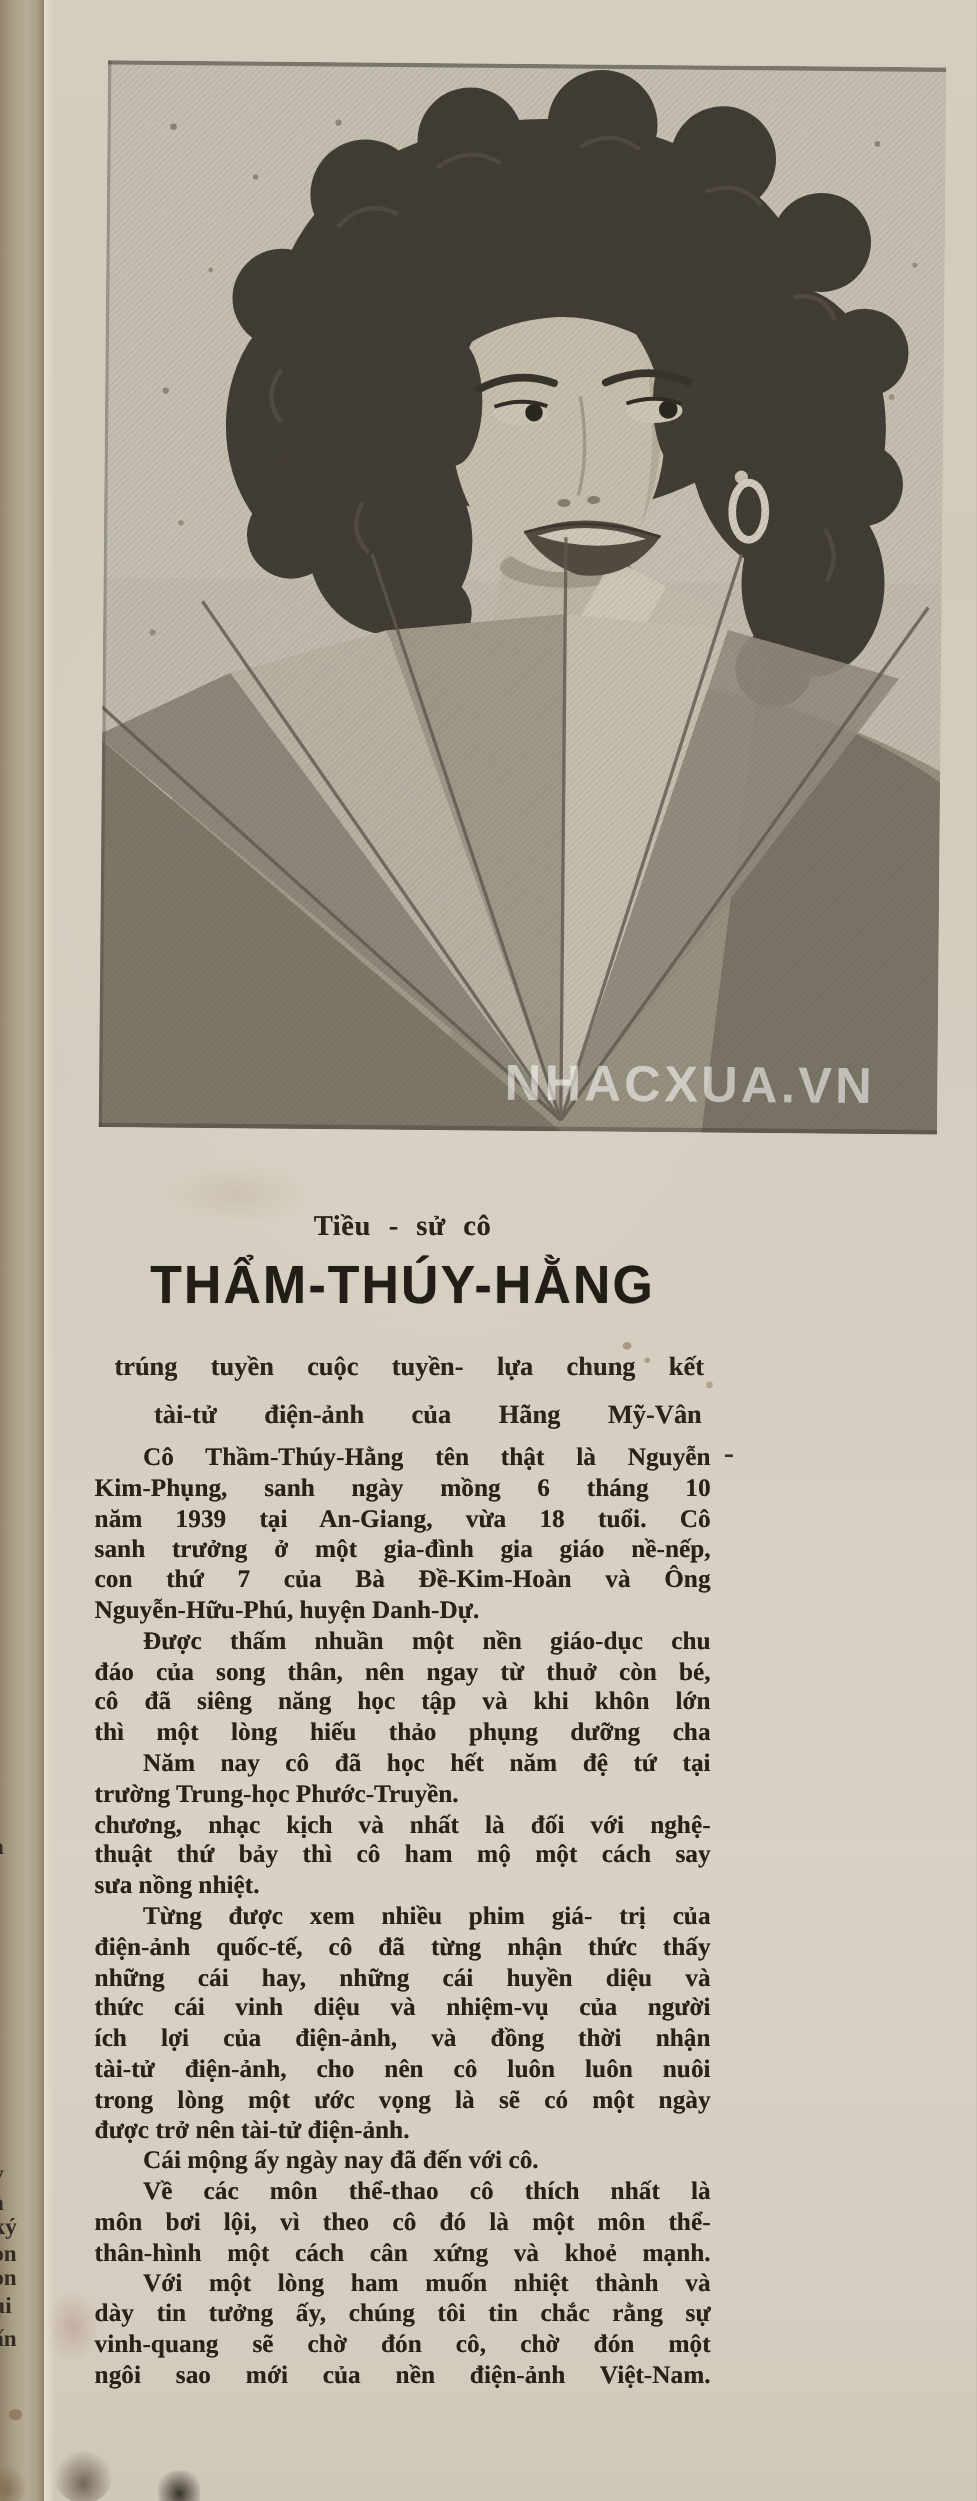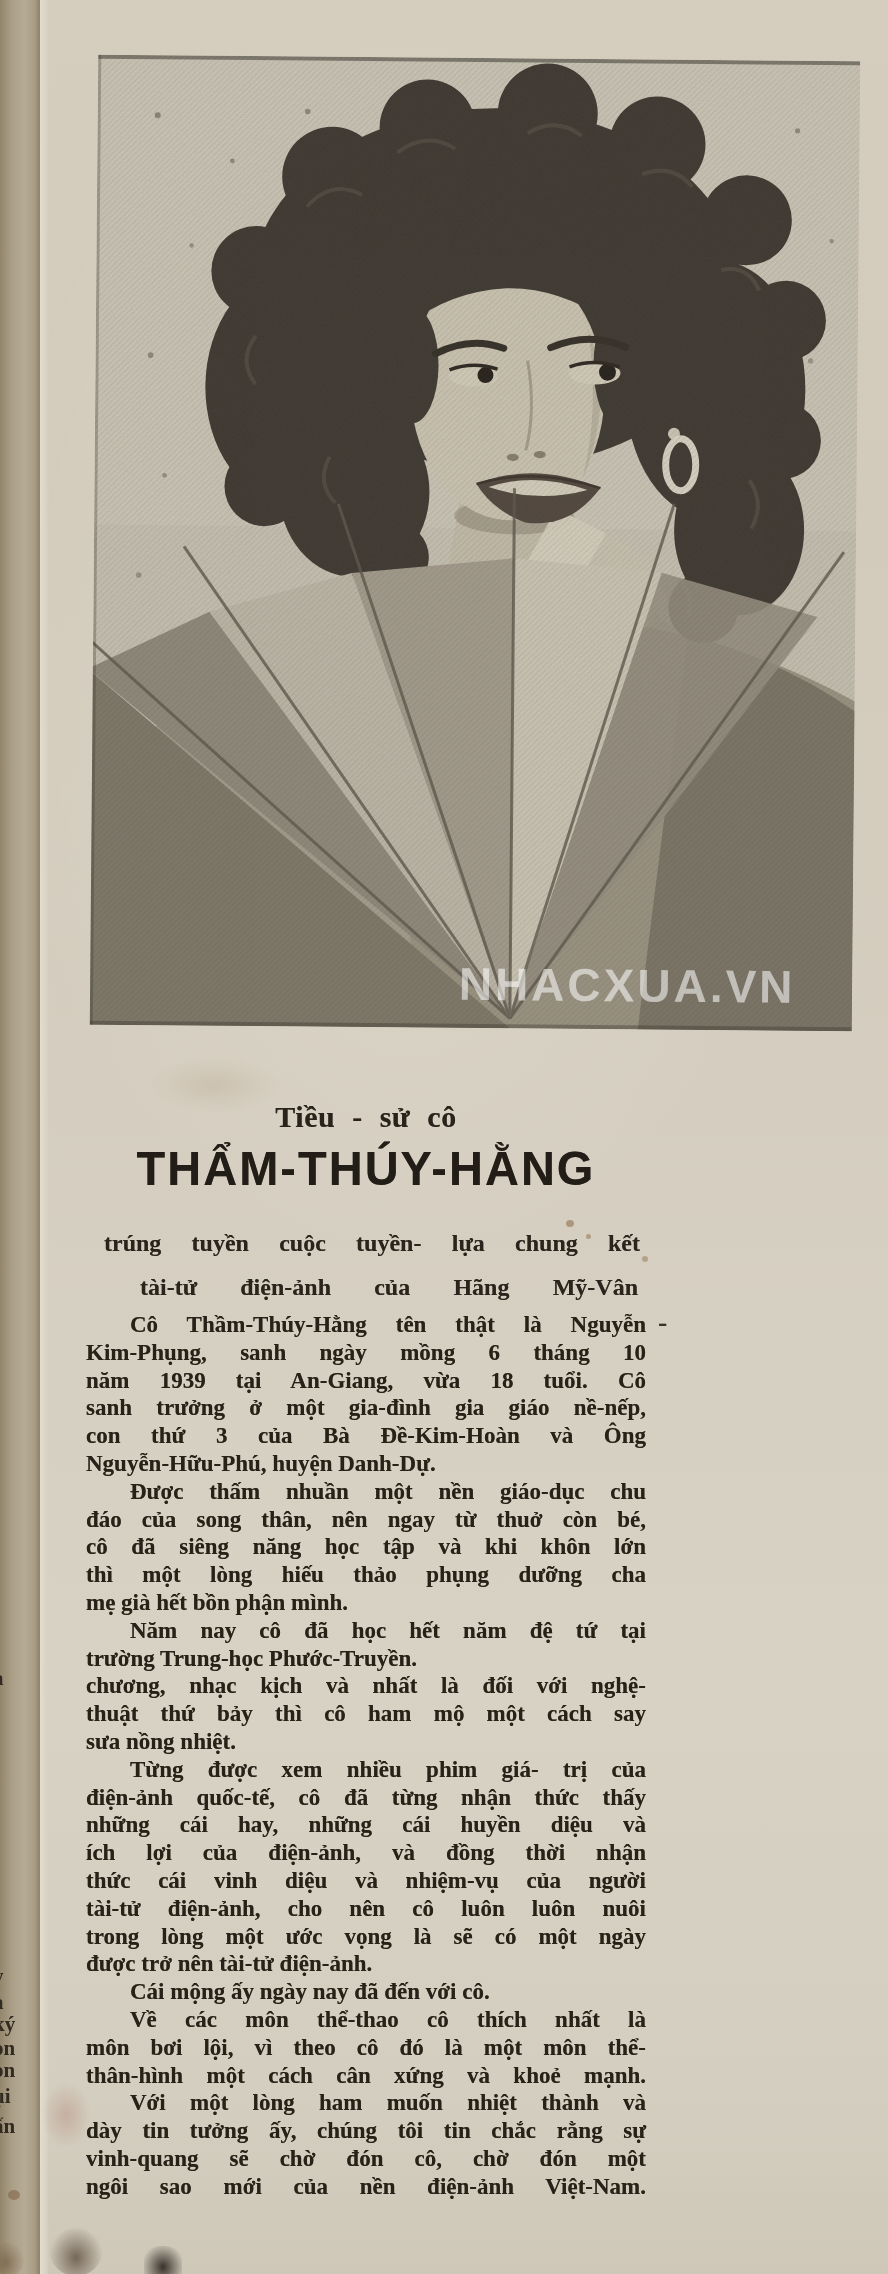--- a/index.html
+++ b/index.html
@@ -23,21 +23,21 @@
   }
   
   .photo-wrap{
     position:absolute;left:94px;top:58px;width:762px;height:970px;
     transform:rotate(0.5deg);transform-origin:50% 50%;
   }
   .photo-wrap svg{display:block;}
   
   .kicker{
     position:absolute;left:86px;top:1100px;width:560px;text-align:center;
-    font-size:30px;font-weight:700;word-spacing:9px;letter-spacing:.5px;color:#29231b;
+    font-size:26px;font-weight:700;word-spacing:9px;letter-spacing:.5px;color:#29231b;
     text-shadow:0 0 .5px rgba(41,35,27,.55);
   }
   .title{
     position:absolute;left:66px;top:1140px;width:600px;margin:0;text-align:center;
     font-family:"Liberation Sans", sans-serif;font-size:47px;font-weight:700;
     letter-spacing:2px;color:#221d16;transform:scaleY(1.04);
     text-shadow:0 0 .6px rgba(34,29,22,.6);
   }
   .sub{
     position:absolute;font-size:24px;font-weight:700;color:#2a241c;
@@ -246,37 +246,36 @@
   <h1 class="title">THẨM-THÚY-HẰNG</h1>
   <div class="sub sub1">trúng tuyền cuộc tuyền- lựa chung kết</div>
   <div class="sub sub2">tài-tử điện-ảnh của Hãng Mỹ-Vân</div>
   <div class="stray-dash">-</div>
 
   <div class="body-col" id="article-body">
       <div class="body-line first">Cô Thầm-Thúy-Hằng tên thật là Nguyễn</div>
       <div class="body-line">Kim-Phụng, sanh ngày mồng 6 tháng 10</div>
       <div class="body-line">năm 1939 tại An-Giang, vừa 18 tuổi. Cô</div>
       <div class="body-line">sanh trưởng ở một gia-đình gia giáo nề-nếp,</div>
-      <div class="body-line">con thứ 3 của Bà Đề-Kim-Hoàn và Ông</div>
+      <div class="body-line">con thứ 7 của Bà Đề-Kim-Hoàn và Ông</div>
       <div class="body-line endline">Nguyễn-Hữu-Phú, huyện Danh-Dự.</div>
       <div class="body-line first">Được thấm nhuần một nền giáo-dục chu</div>
       <div class="body-line">đáo của song thân, nên ngay từ thuở còn bé,</div>
       <div class="body-line">cô đã siêng năng học tập và khi khôn lớn</div>
       <div class="body-line">thì một lòng hiếu thảo phụng dưỡng cha</div>
-      <div class="body-line endline">mẹ già hết bồn phận mình.</div>
       <div class="body-line first">Năm nay cô đã học hết năm đệ tứ tại</div>
       <div class="body-line endline">trường Trung-học Phước-Truyền.</div>
       <div class="body-line">chương, nhạc kịch và nhất là đối với nghệ-</div>
       <div class="body-line">thuật thứ bảy thì cô ham mộ một cách say</div>
       <div class="body-line endline">sưa nồng nhiệt.</div>
       <div class="body-line first">Từng được xem nhiều phim giá- trị của</div>
       <div class="body-line">điện-ảnh quốc-tế, cô đã từng nhận thức thấy</div>
       <div class="body-line">những cái hay, những cái huyền diệu và</div>
+      <div class="body-line">thức cái vinh diệu và nhiệm-vụ của người</div>
       <div class="body-line">ích lợi của điện-ảnh, và đồng thời nhận</div>
-      <div class="body-line">thức cái vinh diệu và nhiệm-vụ của người</div>
       <div class="body-line">tài-tử điện-ảnh, cho nên cô luôn luôn nuôi</div>
       <div class="body-line">trong lòng một ước vọng là sẽ có một ngày</div>
       <div class="body-line endline">được trở nên tài-tử điện-ảnh.</div>
       <div class="body-line first endline">Cái mộng ấy ngày nay đã đến với cô.</div>
       <div class="body-line first">Về các môn thể-thao cô thích nhất là</div>
       <div class="body-line">môn bơi lội, vì theo cô đó là một môn thể-</div>
       <div class="body-line">thân-hình một cách cân xứng và khoẻ mạnh.</div>
       <div class="body-line first">Với một lòng ham muốn nhiệt thành và</div>
       <div class="body-line">dày tin tưởng ấy, chúng tôi tin chắc rằng sự</div>
       <div class="body-line">vinh-quang sẽ chờ đón cô, chờ đón một</div>

